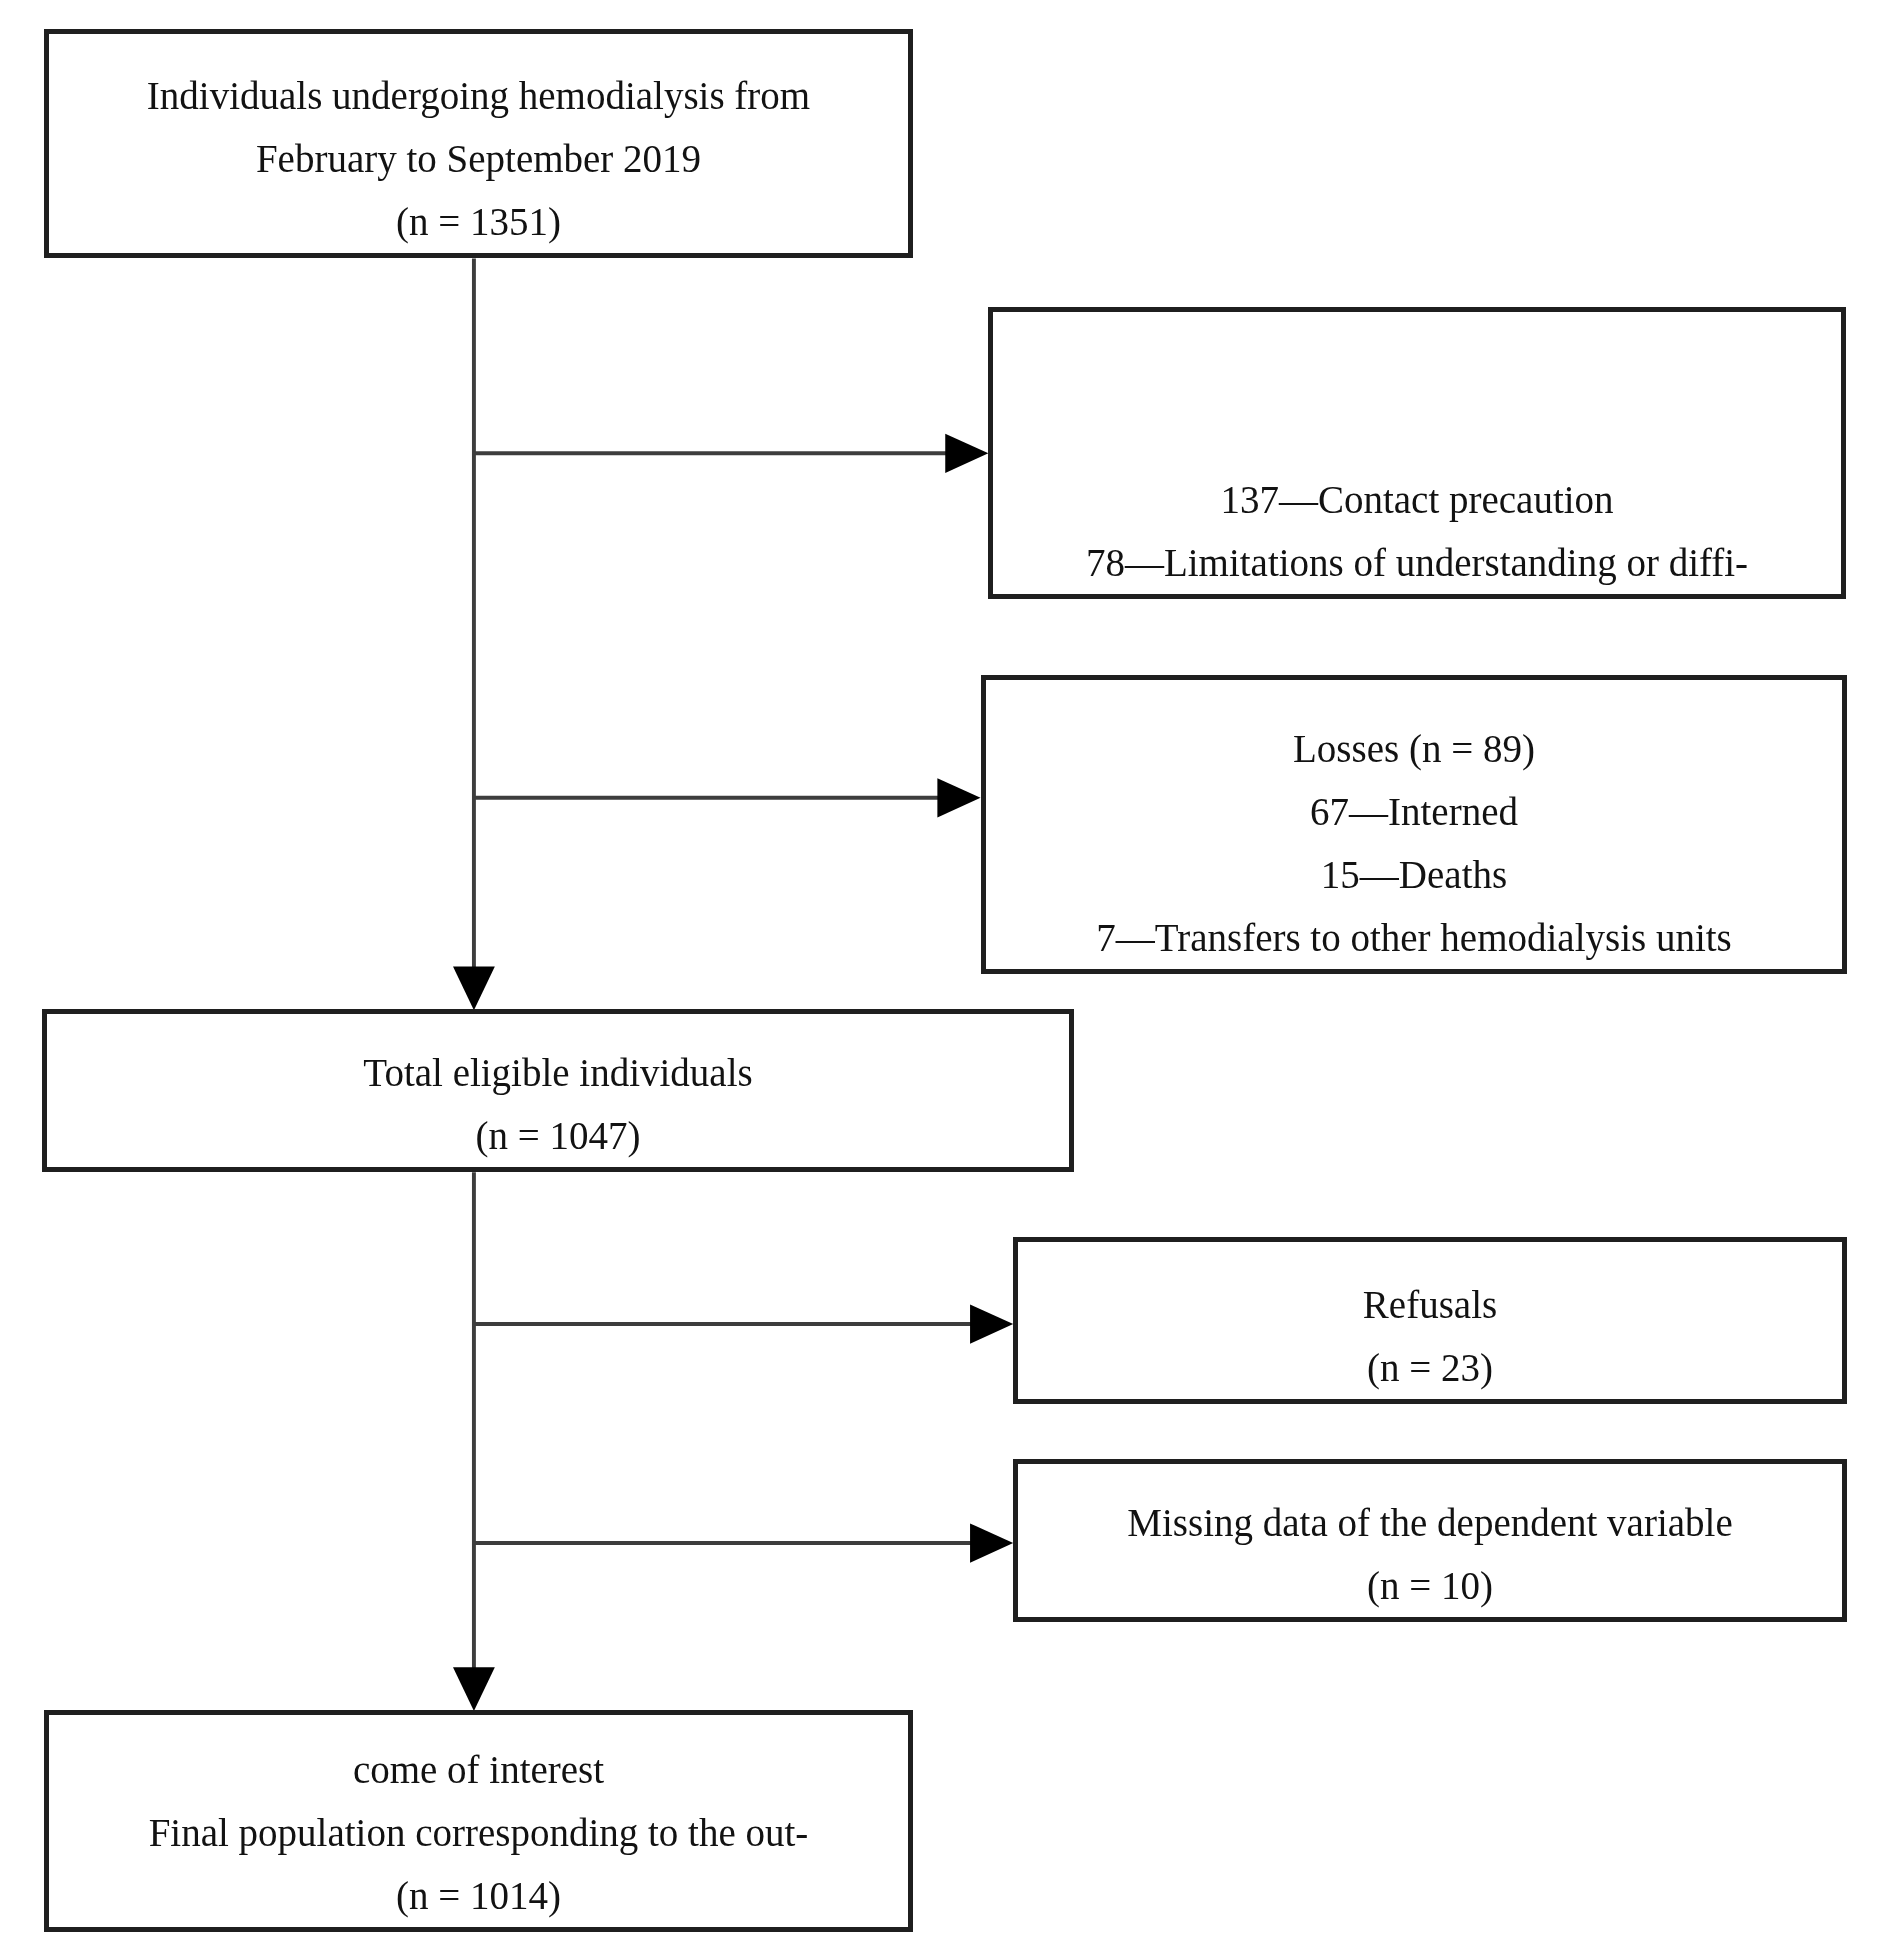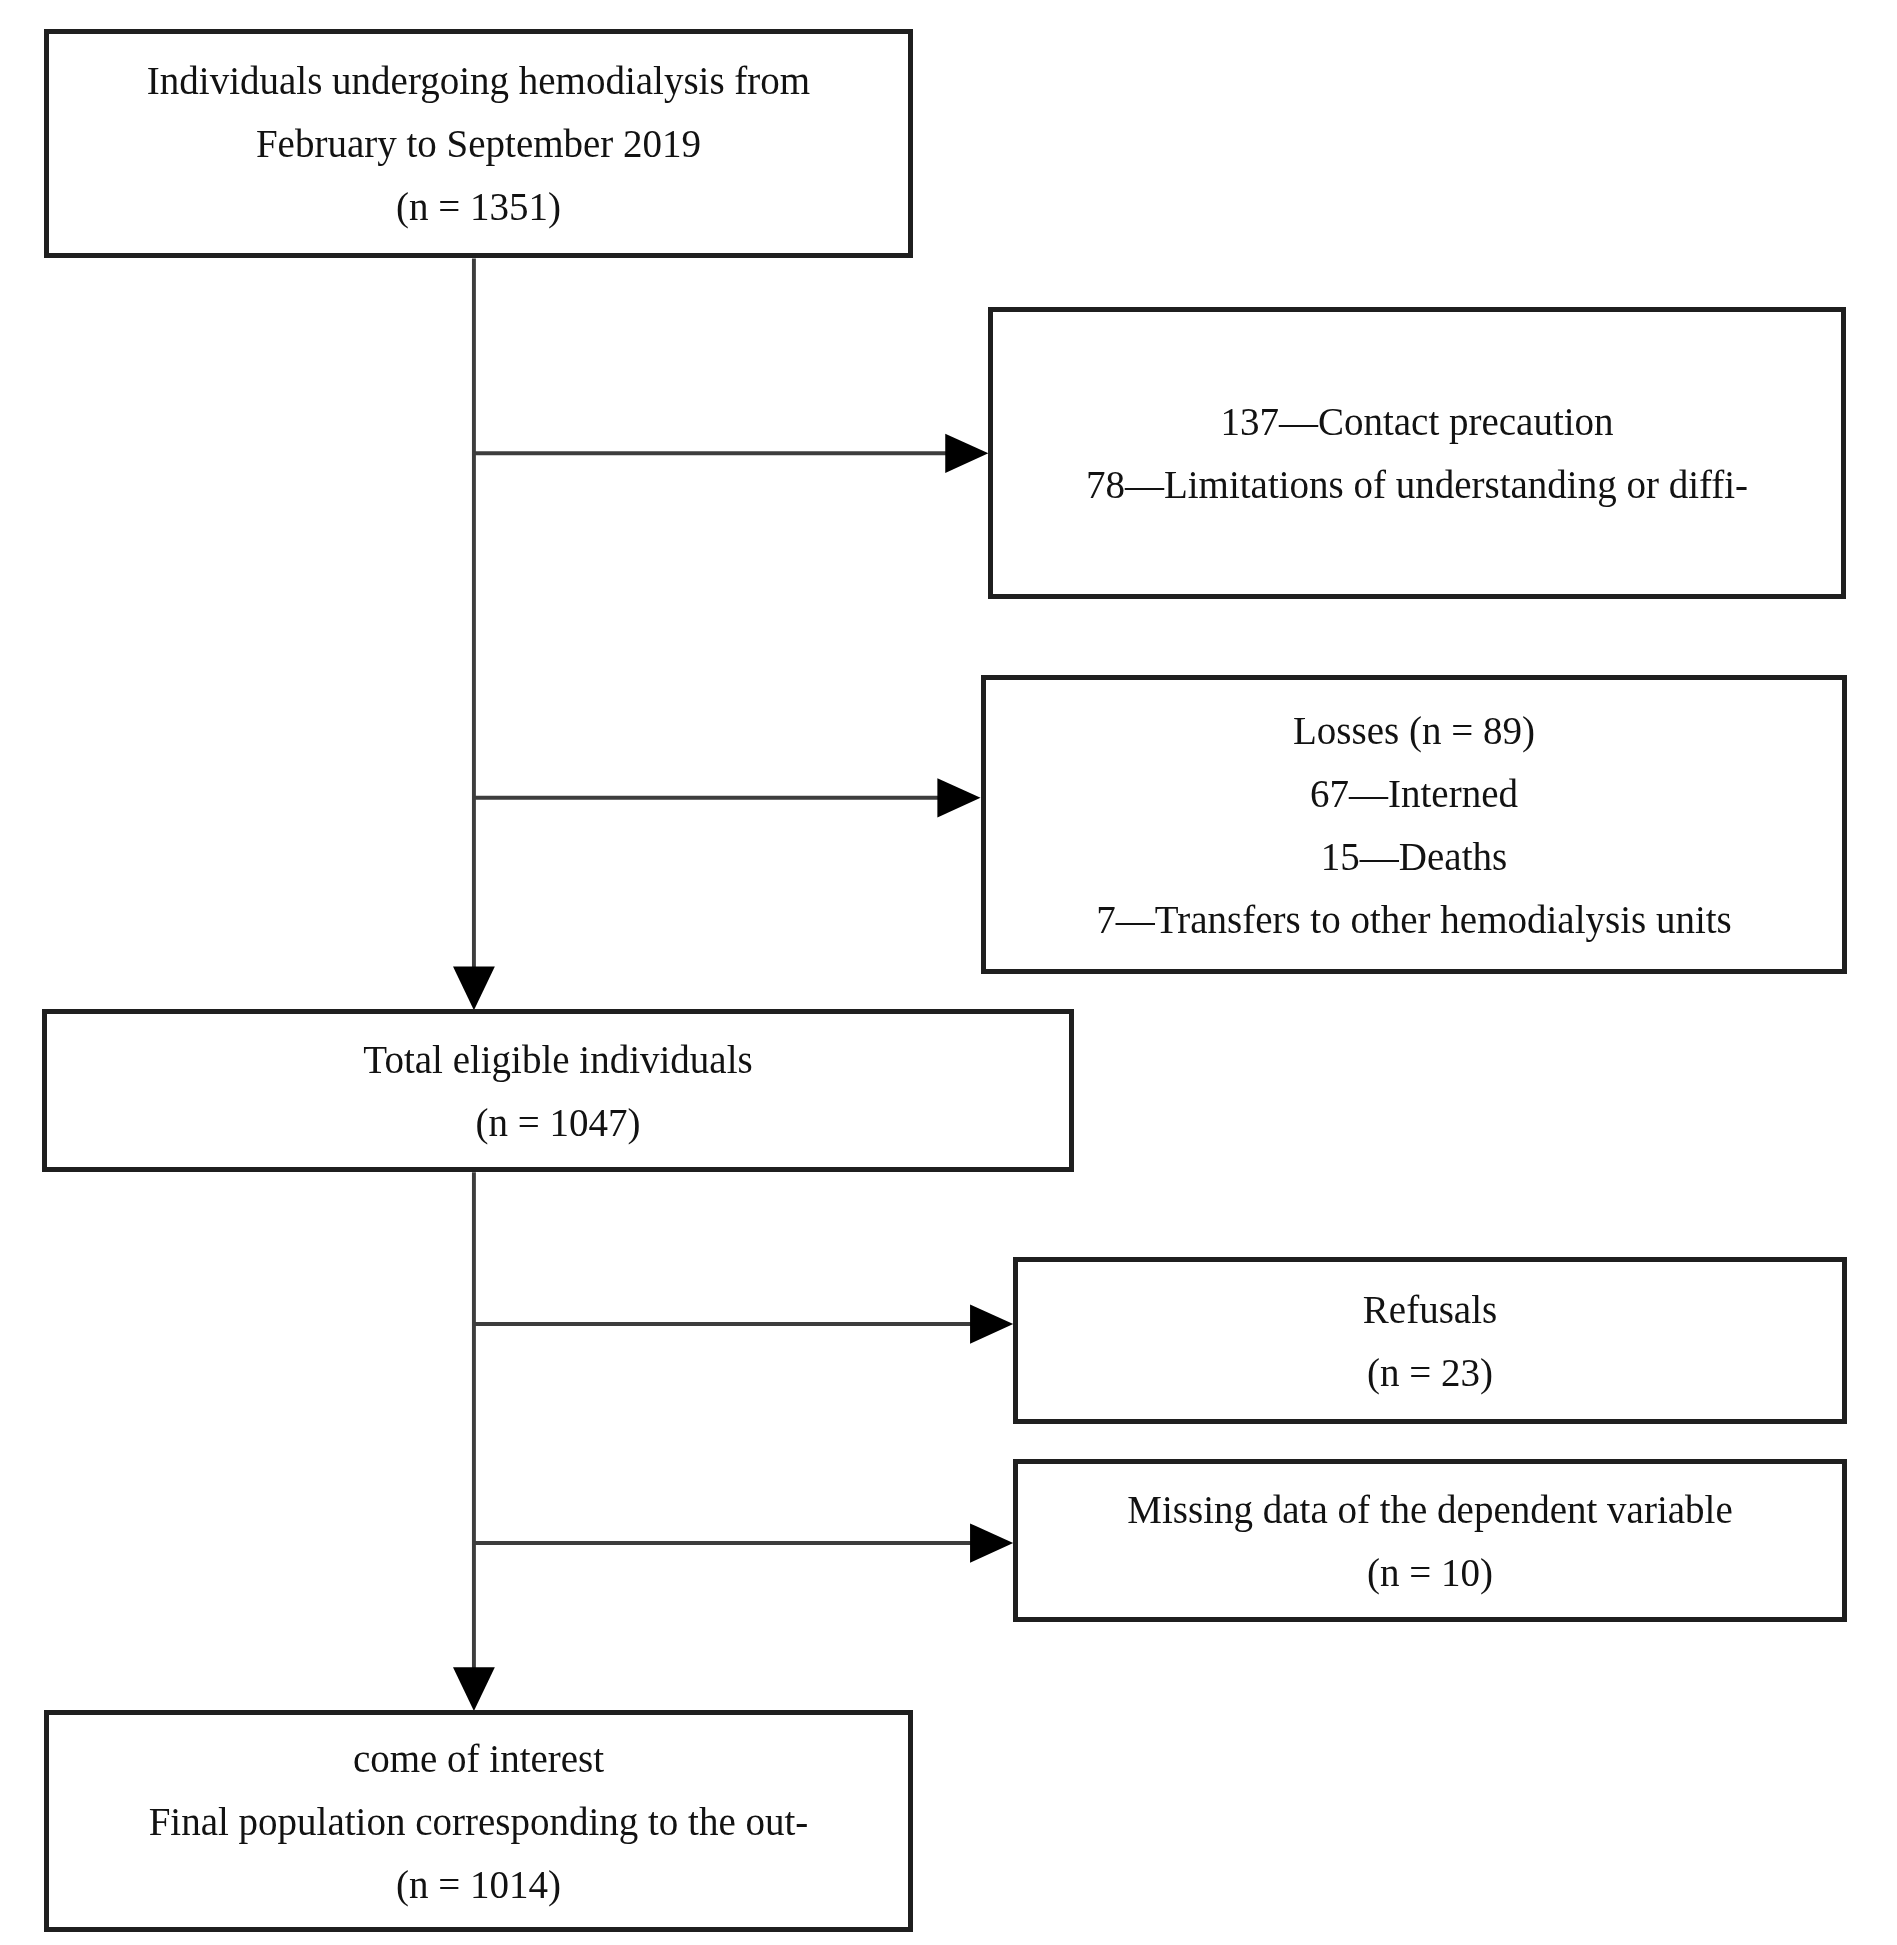--- a/index.html
+++ b/index.html
@@ -22,35 +22,35 @@
     height: 1946px;
     pointer-events: none;
   }
   .flow-box {
     position: absolute;
     box-sizing: border-box;
     border: 5.2px solid #1f1f1f;
     background: #ffffff;
     display: flex;
     flex-direction: column;
-    justify-content: center;
+    justify-content: flex-end;
     align-items: center;
     text-align: center;
   }
   .box-line {
     font-size: 39px;
     line-height: 63px;
     color: #121212;
     white-space: nowrap;
   }
   #box-population { left: 44px;   top: 29px;   width: 869px; height: 229px; }
   #box-exclusions { left: 988px; top: 307px;  width: 858px; height: 292px; }
   #box-losses     { left: 981px; top: 647px;  width: 866px; height: 299px; margin-top: 28px; }
   #box-eligible   { left: 42px;   top: 1009px; width: 1032px; height: 163px; }
-  #box-refusals   { left: 1013px; top: 1237px; width: 834px; height: 167px; margin-top: 20px; }
+  #box-refusals   { left: 1013px; top: 1237px; width: 834px; height: 167px; }
   #box-missing    { left: 1013px; top: 1459px; width: 834px; height: 163px; }
   #box-final      { left: 44px;   top: 1710px; width: 869px; height: 222px; }
 </style>
 </head>
 <body>
 
 <div id="figure-canvas">
 
   <svg id="connector-layer" viewBox="0 0 2902 2976" xmlns="http://www.w3.org/2000/svg">
 

